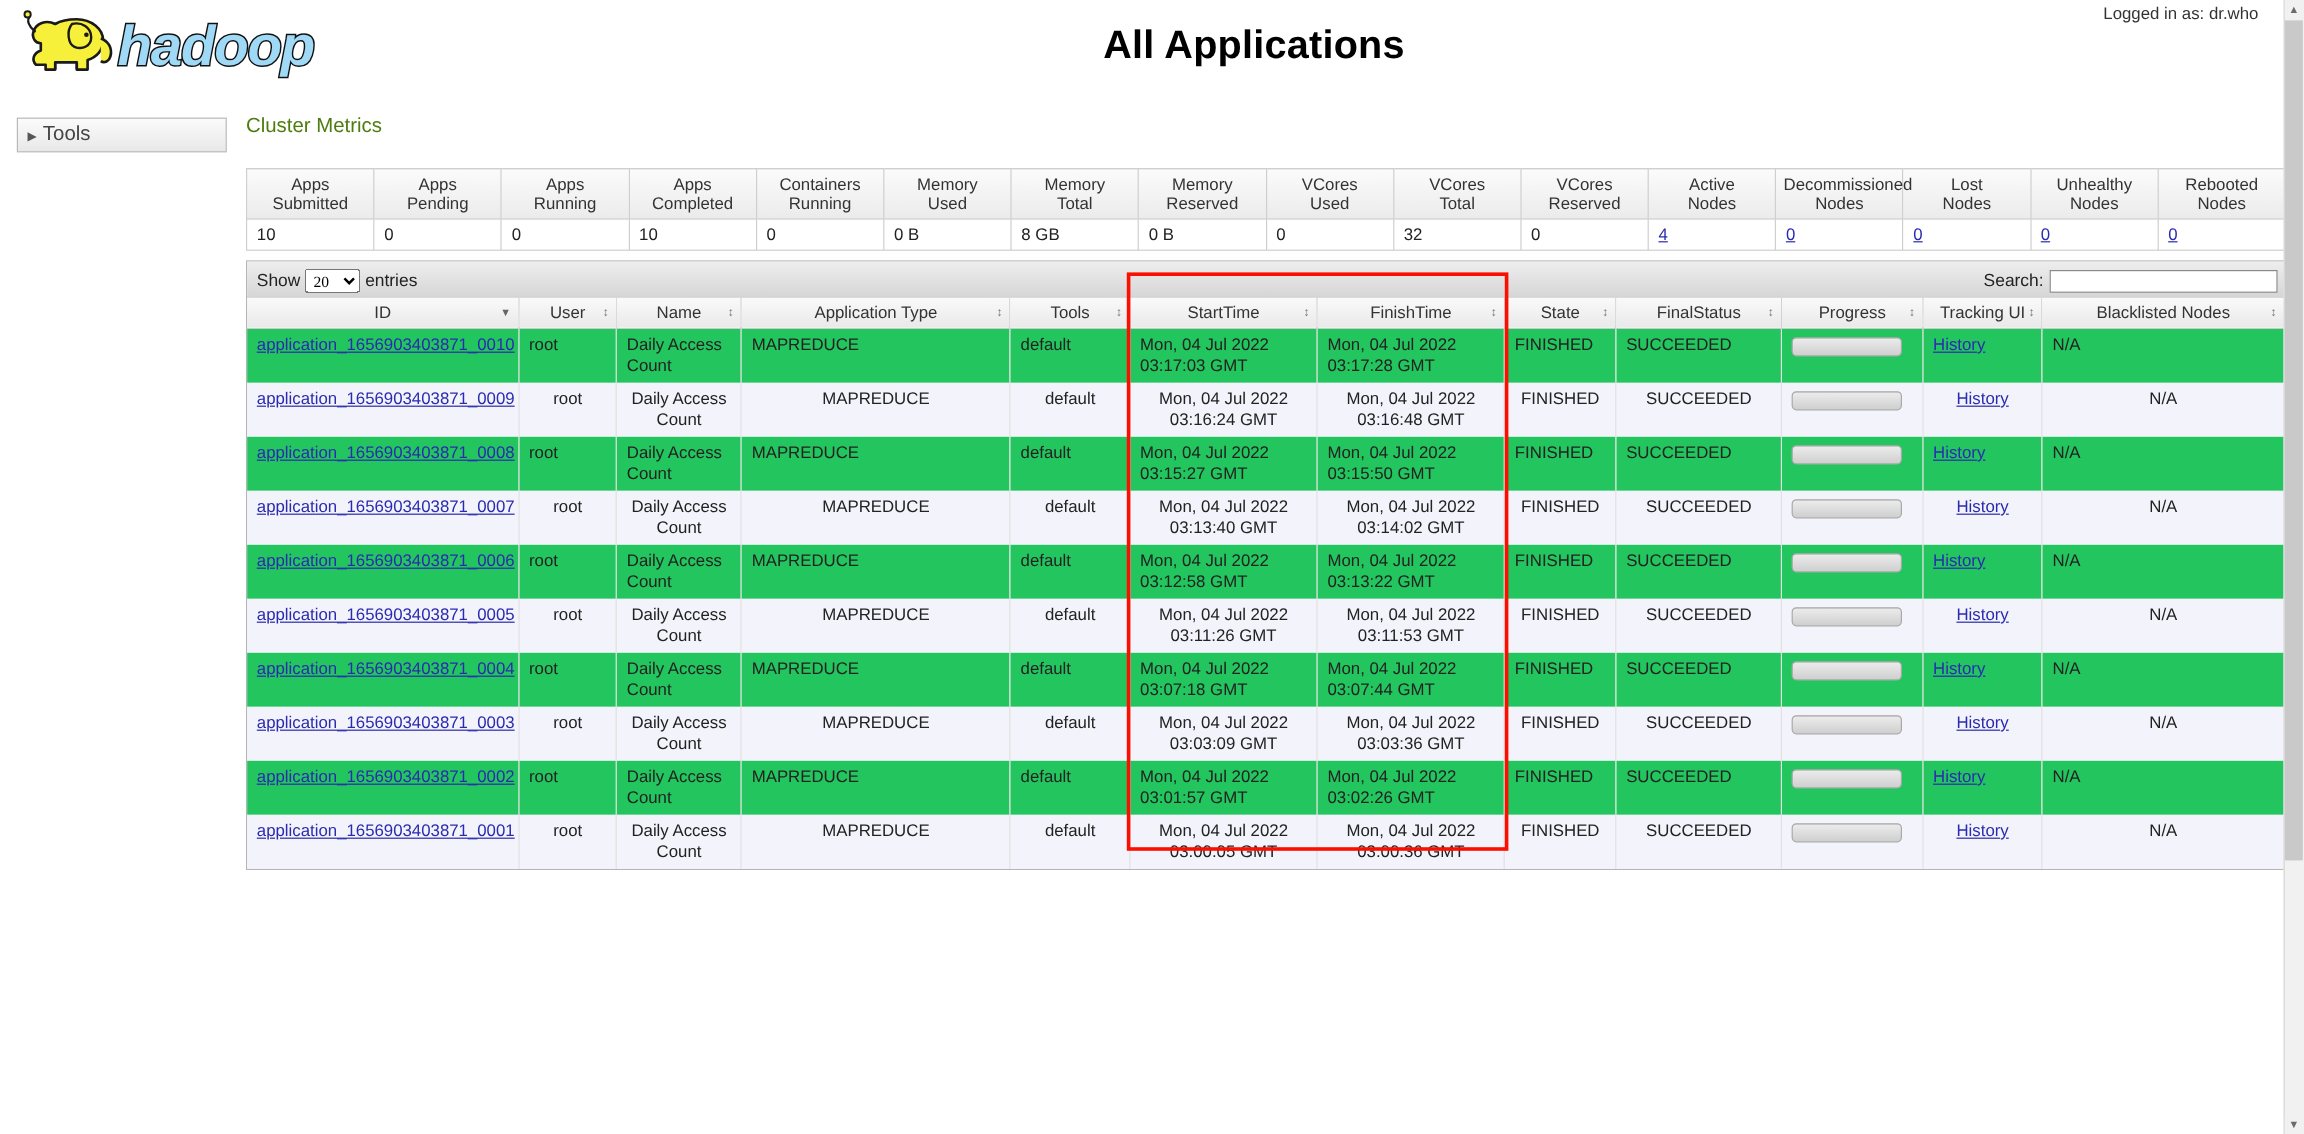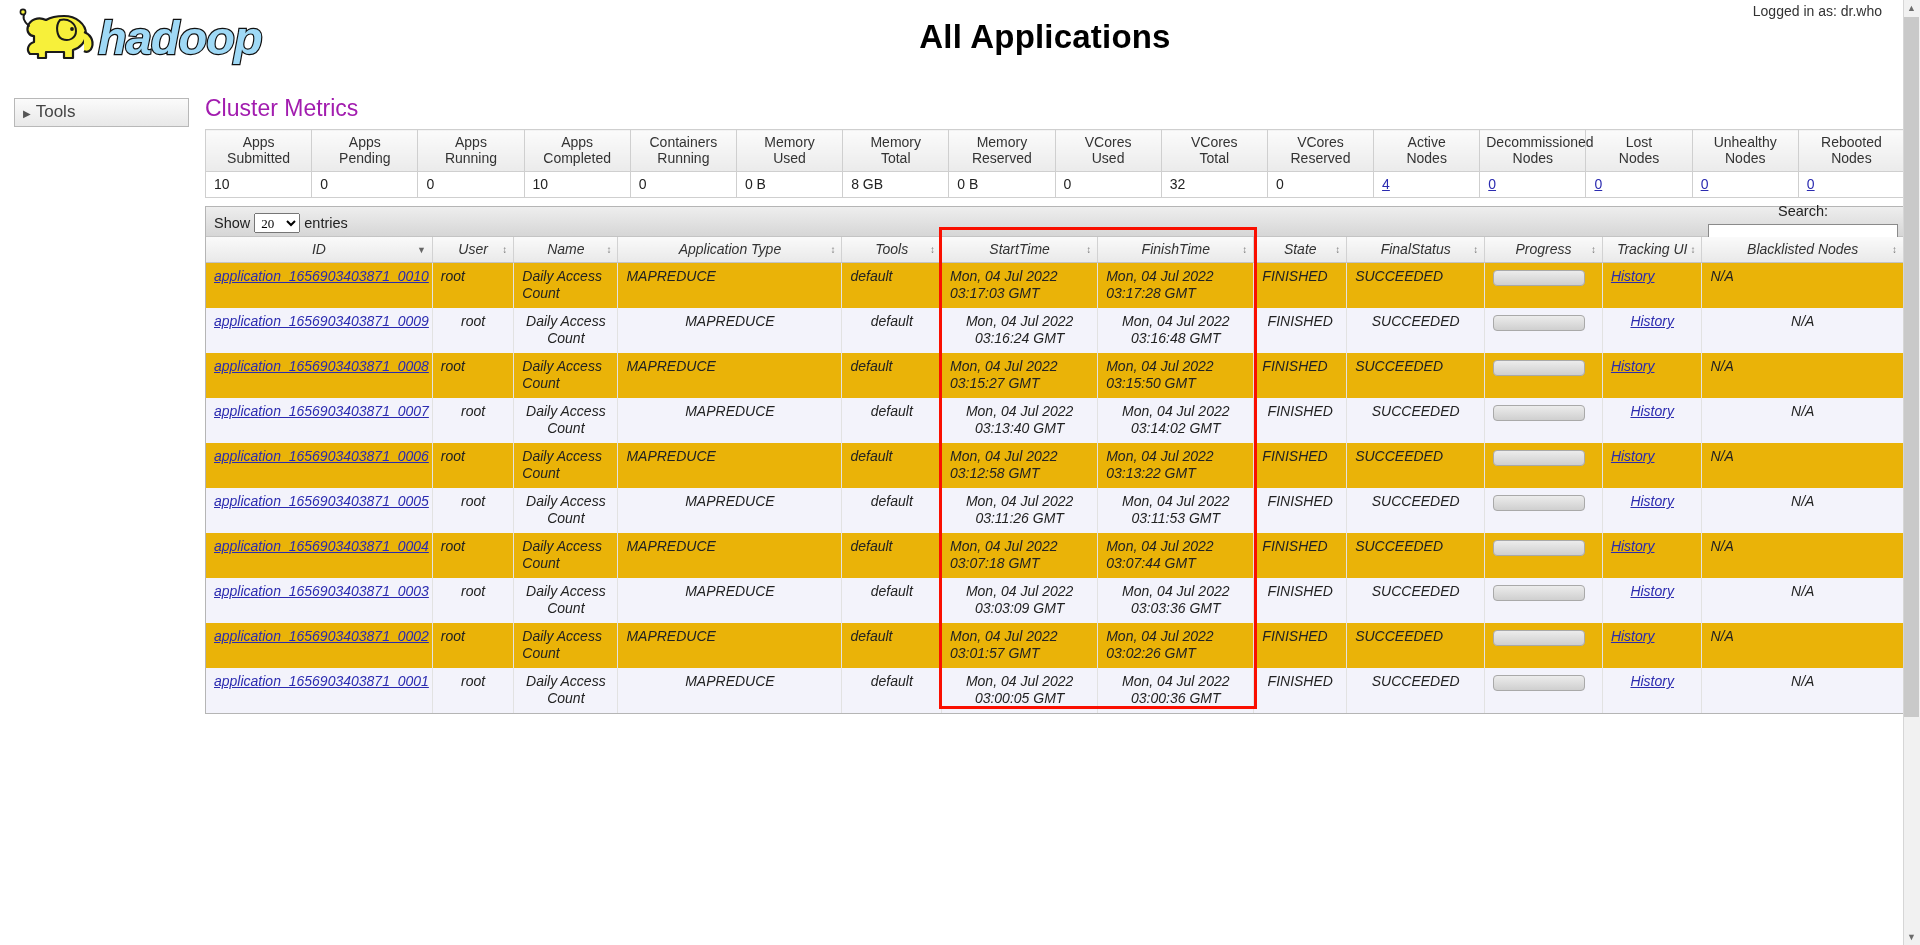--- a/index.html
+++ b/index.html
@@ -69,21 +69,21 @@
     padding: 3px 6px 4px 8px;
   }
   .tools-block .caret { font-size: 10px; color: #555; margin-right: 5px; }
 
   
   .content {
     position: absolute; left: 205px; top: 95px;
     width: 1700px;
   }
   .section-label {
-    font-size: 23px; color: #a21caf; margin-bottom: 7px;
+    font-size: 17px; color: #4d7c0f; margin-bottom: 25px;
   }
 
   
   table.metrics {
     border-collapse: collapse;
     width: 1700px;
     table-layout: fixed;
   }
   table.metrics th {
     background: linear-gradient(#fbfbfb, #ebebeb);
@@ -120,33 +120,32 @@
     display: flex; align-items: center;
     justify-content: space-between;
     padding: 3px 6px 0 8px;
     font-size: 14.5px; color: #222;
   }
   .dt-length { display: flex; align-items: center; gap: 4px; }
   .dt-length select {
     font-family: Liberation Serif, serif;
     font-size: 13px; padding: 0 2px; height: 20px;
   }
-  .dt-filter { display: flex; align-items: center; gap: 5px; flex-direction: column; }
+  .dt-filter { display: flex; align-items: center; gap: 5px; }
   .dt-filter input {
     font-family: "Liberation Sans", sans-serif;
     font-size: 13px; height: 19px; width: 190px;
     border: 1px solid #8a8a8a; padding: 1px 3px;
     background: #fff;
   }
 
   table.apps {
     border-collapse: collapse;
     width: 100%;
     table-layout: fixed;
-    font-style: italic;
   }
   table.apps th {
     background: linear-gradient(#fafafa, #e9e9e9);
     border-right: 1px solid #d2d2d2;
     border-bottom: 1px solid #c4c4c4;
     font-weight: normal;
     font-size: 14px; color: #333;
     padding: 4px 8px 5px 8px;
     text-align: center;
     white-space: nowrap;
@@ -161,21 +160,21 @@
   }
   table.apps th .sorticon.desc { font-size: 9px; color: #666; }
 
   table.apps td {
     border-right: 1px solid #e2e2e2;
     font-size: 14px; color: #222;
     padding: 5px 8px 6px 8px;
     vertical-align: top;
     line-height: 17px;
   }
-  table.apps tbody tr.odd  td { background: #eab308; }
+  table.apps tbody tr.odd  td { background: #22c55e; }
   table.apps tbody tr.even td { background: #f3f3fb; text-align: center; }
   table.apps td a {
     color: #2b2bb0; text-decoration: underline; cursor: pointer;
   }
   .col-id      { width: 200px; }
   .col-user    { width: 72px; }
   .col-name    { width: 92px; }
   .col-apptype { width: 198px; }
   .col-queue   { width: 88px; }
   .col-start   { width: 138px; }

